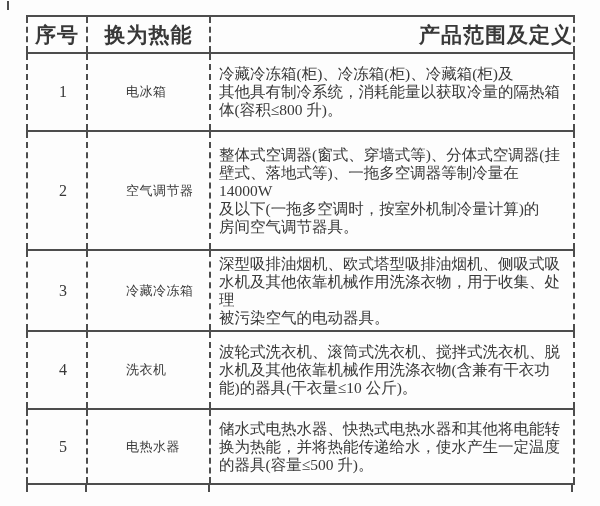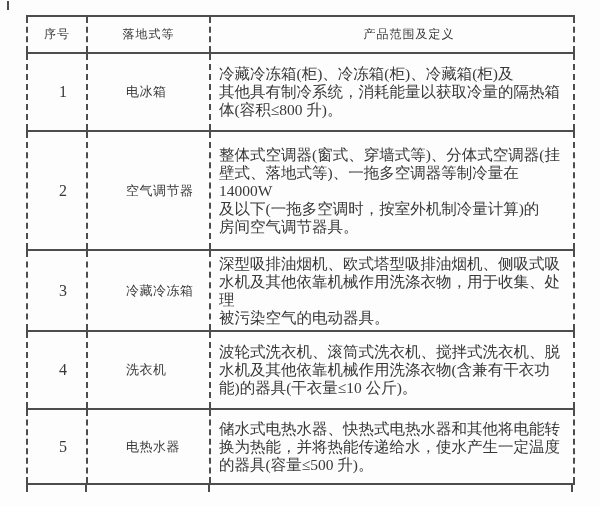--- a/index.html
+++ b/index.html
@@ -32,28 +32,28 @@
     border-right: 2px dashed var(--line, #4d4d4d);
     border-top: 2px solid var(--line, #4d4d4d);
     border-bottom: 2px solid var(--line, #4d4d4d);
     vertical-align: middle;
     color: var(--ink, #383838);
     padding: 0;
     overflow: hidden;
   }
   .doc-table thead tr { height: 37px; }
   .doc-table th {
-    font-size: 12px;
-    font-weight: 400;
+    font-size: 21px;
+    font-weight: 700;
     letter-spacing: 1px;
     text-align: center;
     white-space: nowrap;
   }
   .doc-table th.h-def {
-    text-align: center;
+    text-align: right;
     padding-left: 34px;
   }
   td.c-no {
     text-align: center;
     padding-left: 12px;
     font-size: 16px;
   }
   td.c-name {
     text-align: left;
     padding-left: 38px;
@@ -97,21 +97,21 @@
 
   <table class="doc-table">
     <colgroup>
       <col class="col-no">
       <col class="col-name">
       <col class="col-def">
     </colgroup>
     <thead>
       <tr>
         <th>序号</th>
-        <th>落地式等</th>
+        <th>换为热能</th>
         <th class="h-def">产品范围及定义</th>
       </tr>
     </thead>
     <tbody>
         <tr style="height: 78px;">
           <td class="c-no">1</td>
           <td class="c-name">电冰箱</td>
           <td class="c-def">
             <div class="para">冷藏冷冻箱(柜)、冷冻箱(柜)、冷藏箱(柜)及
 其他具有制冷系统，消耗能量以获取冷量的隔热箱

